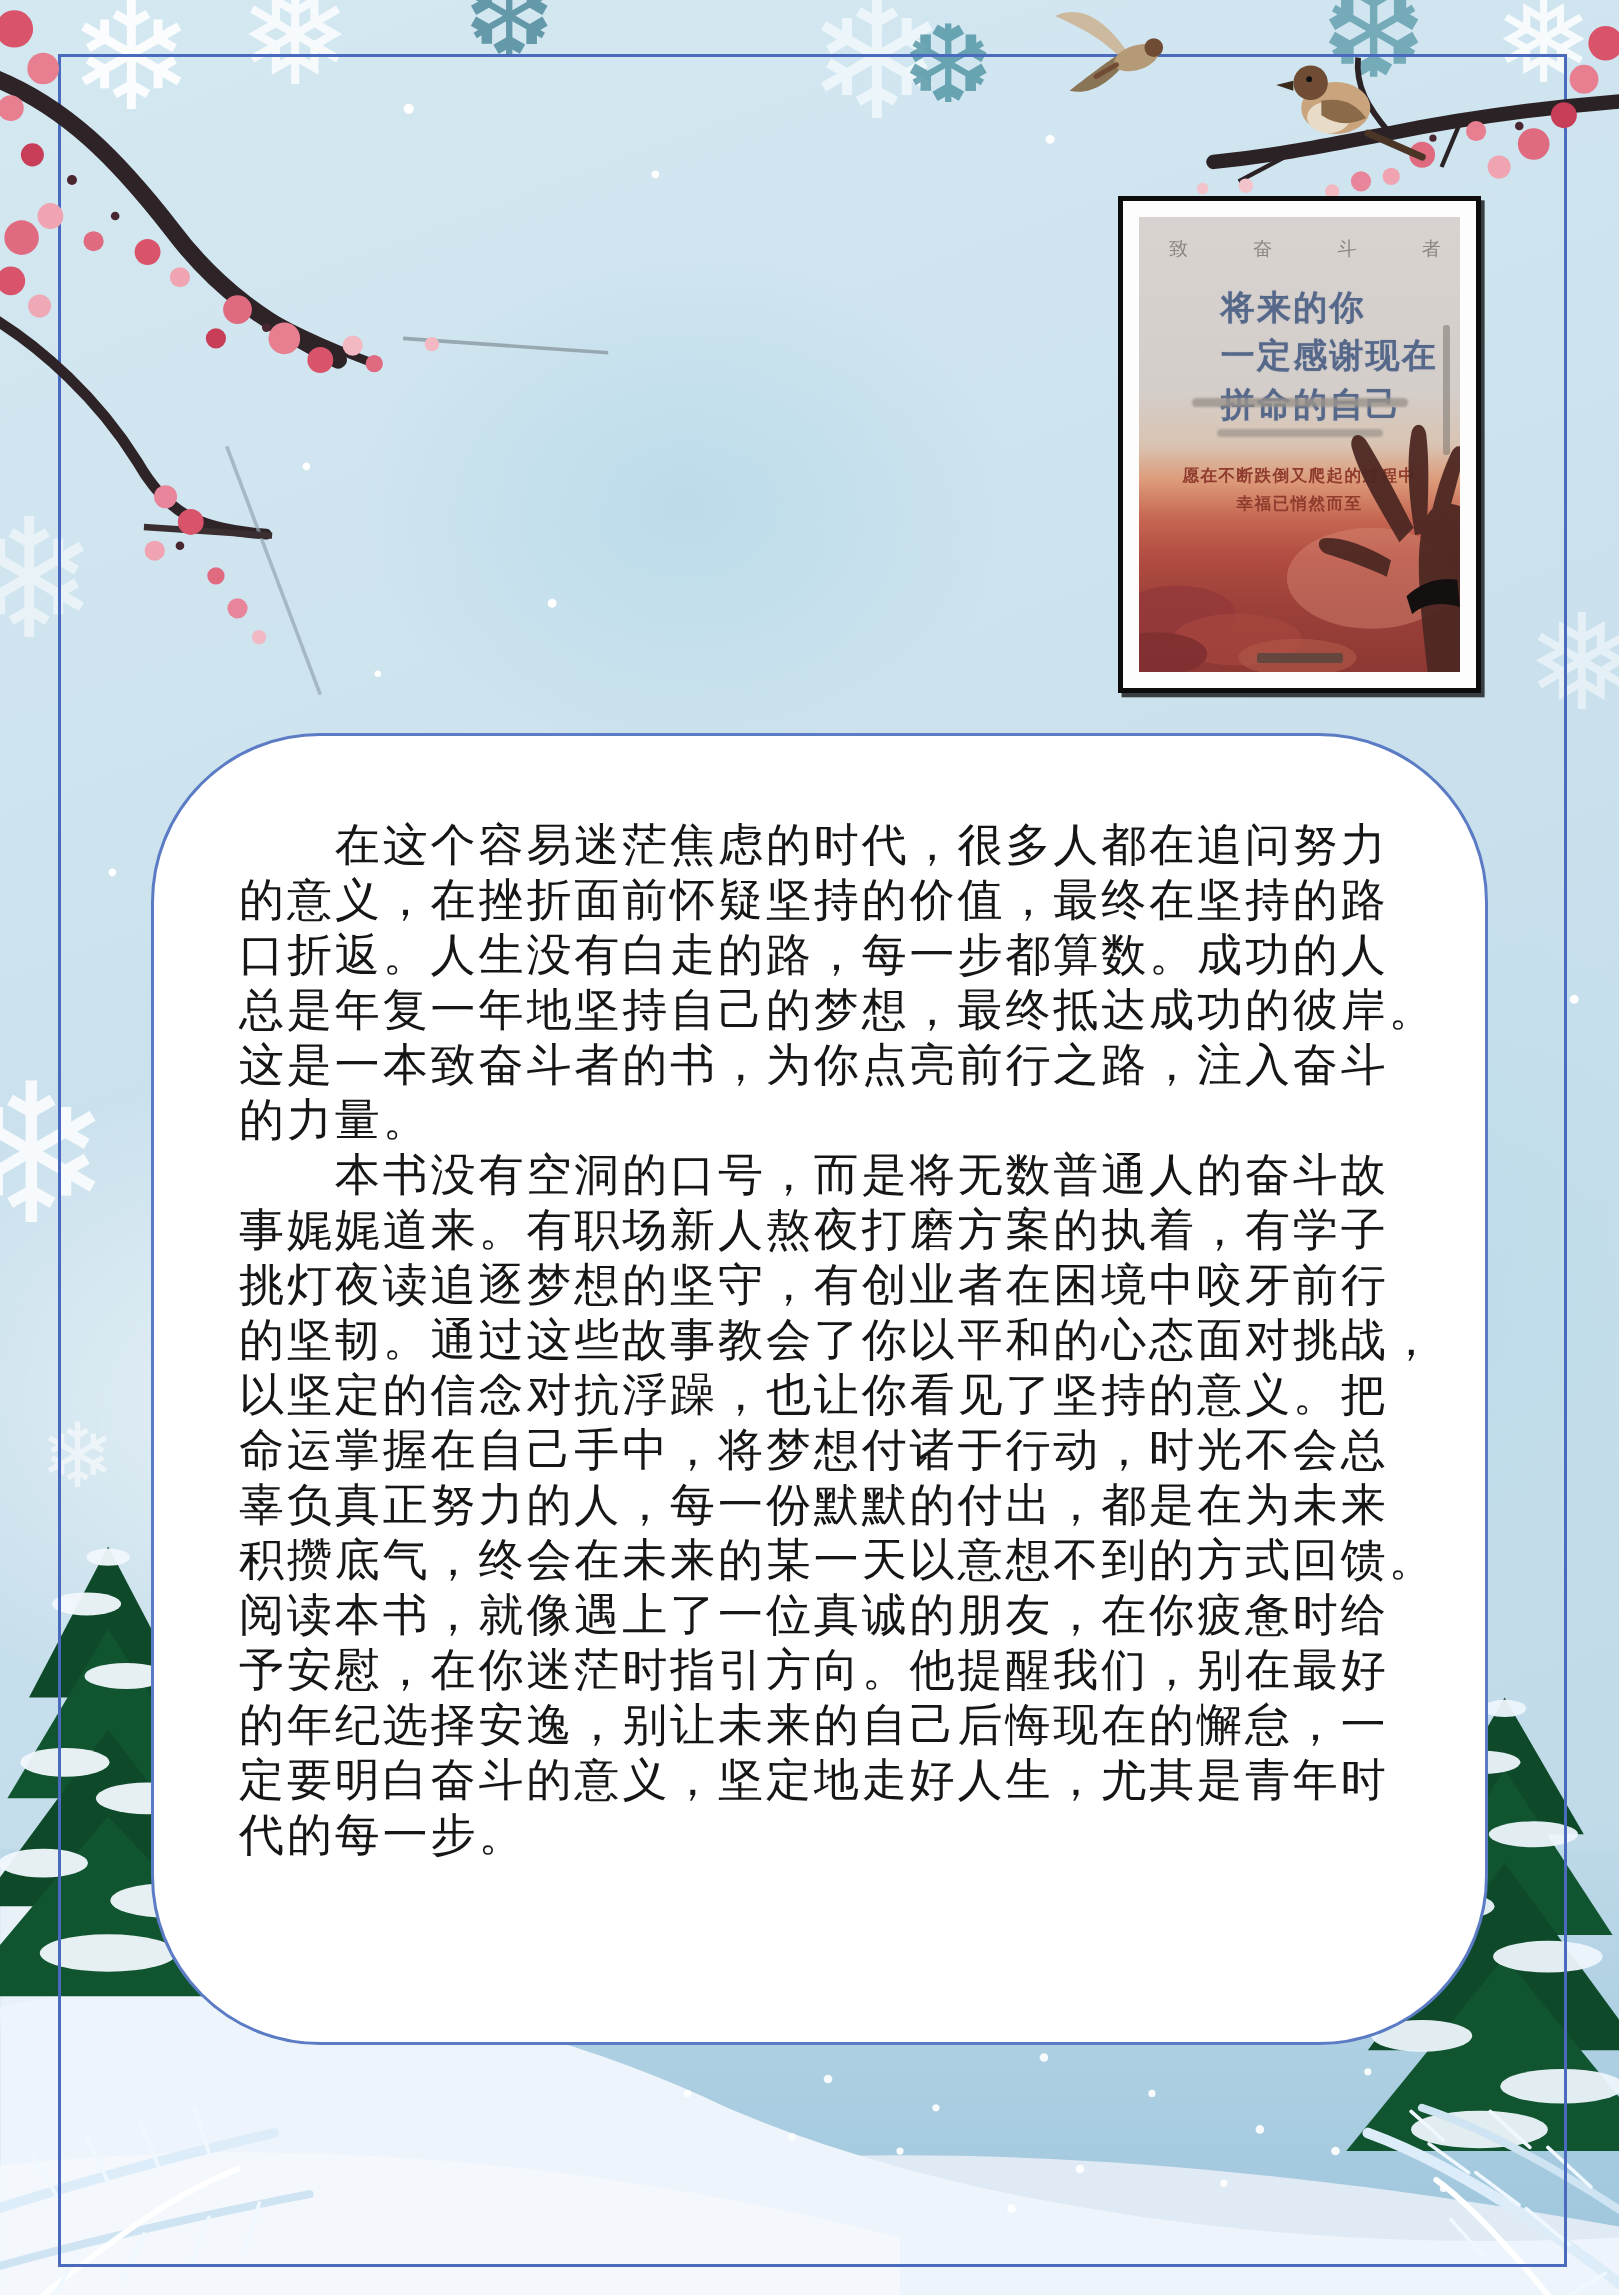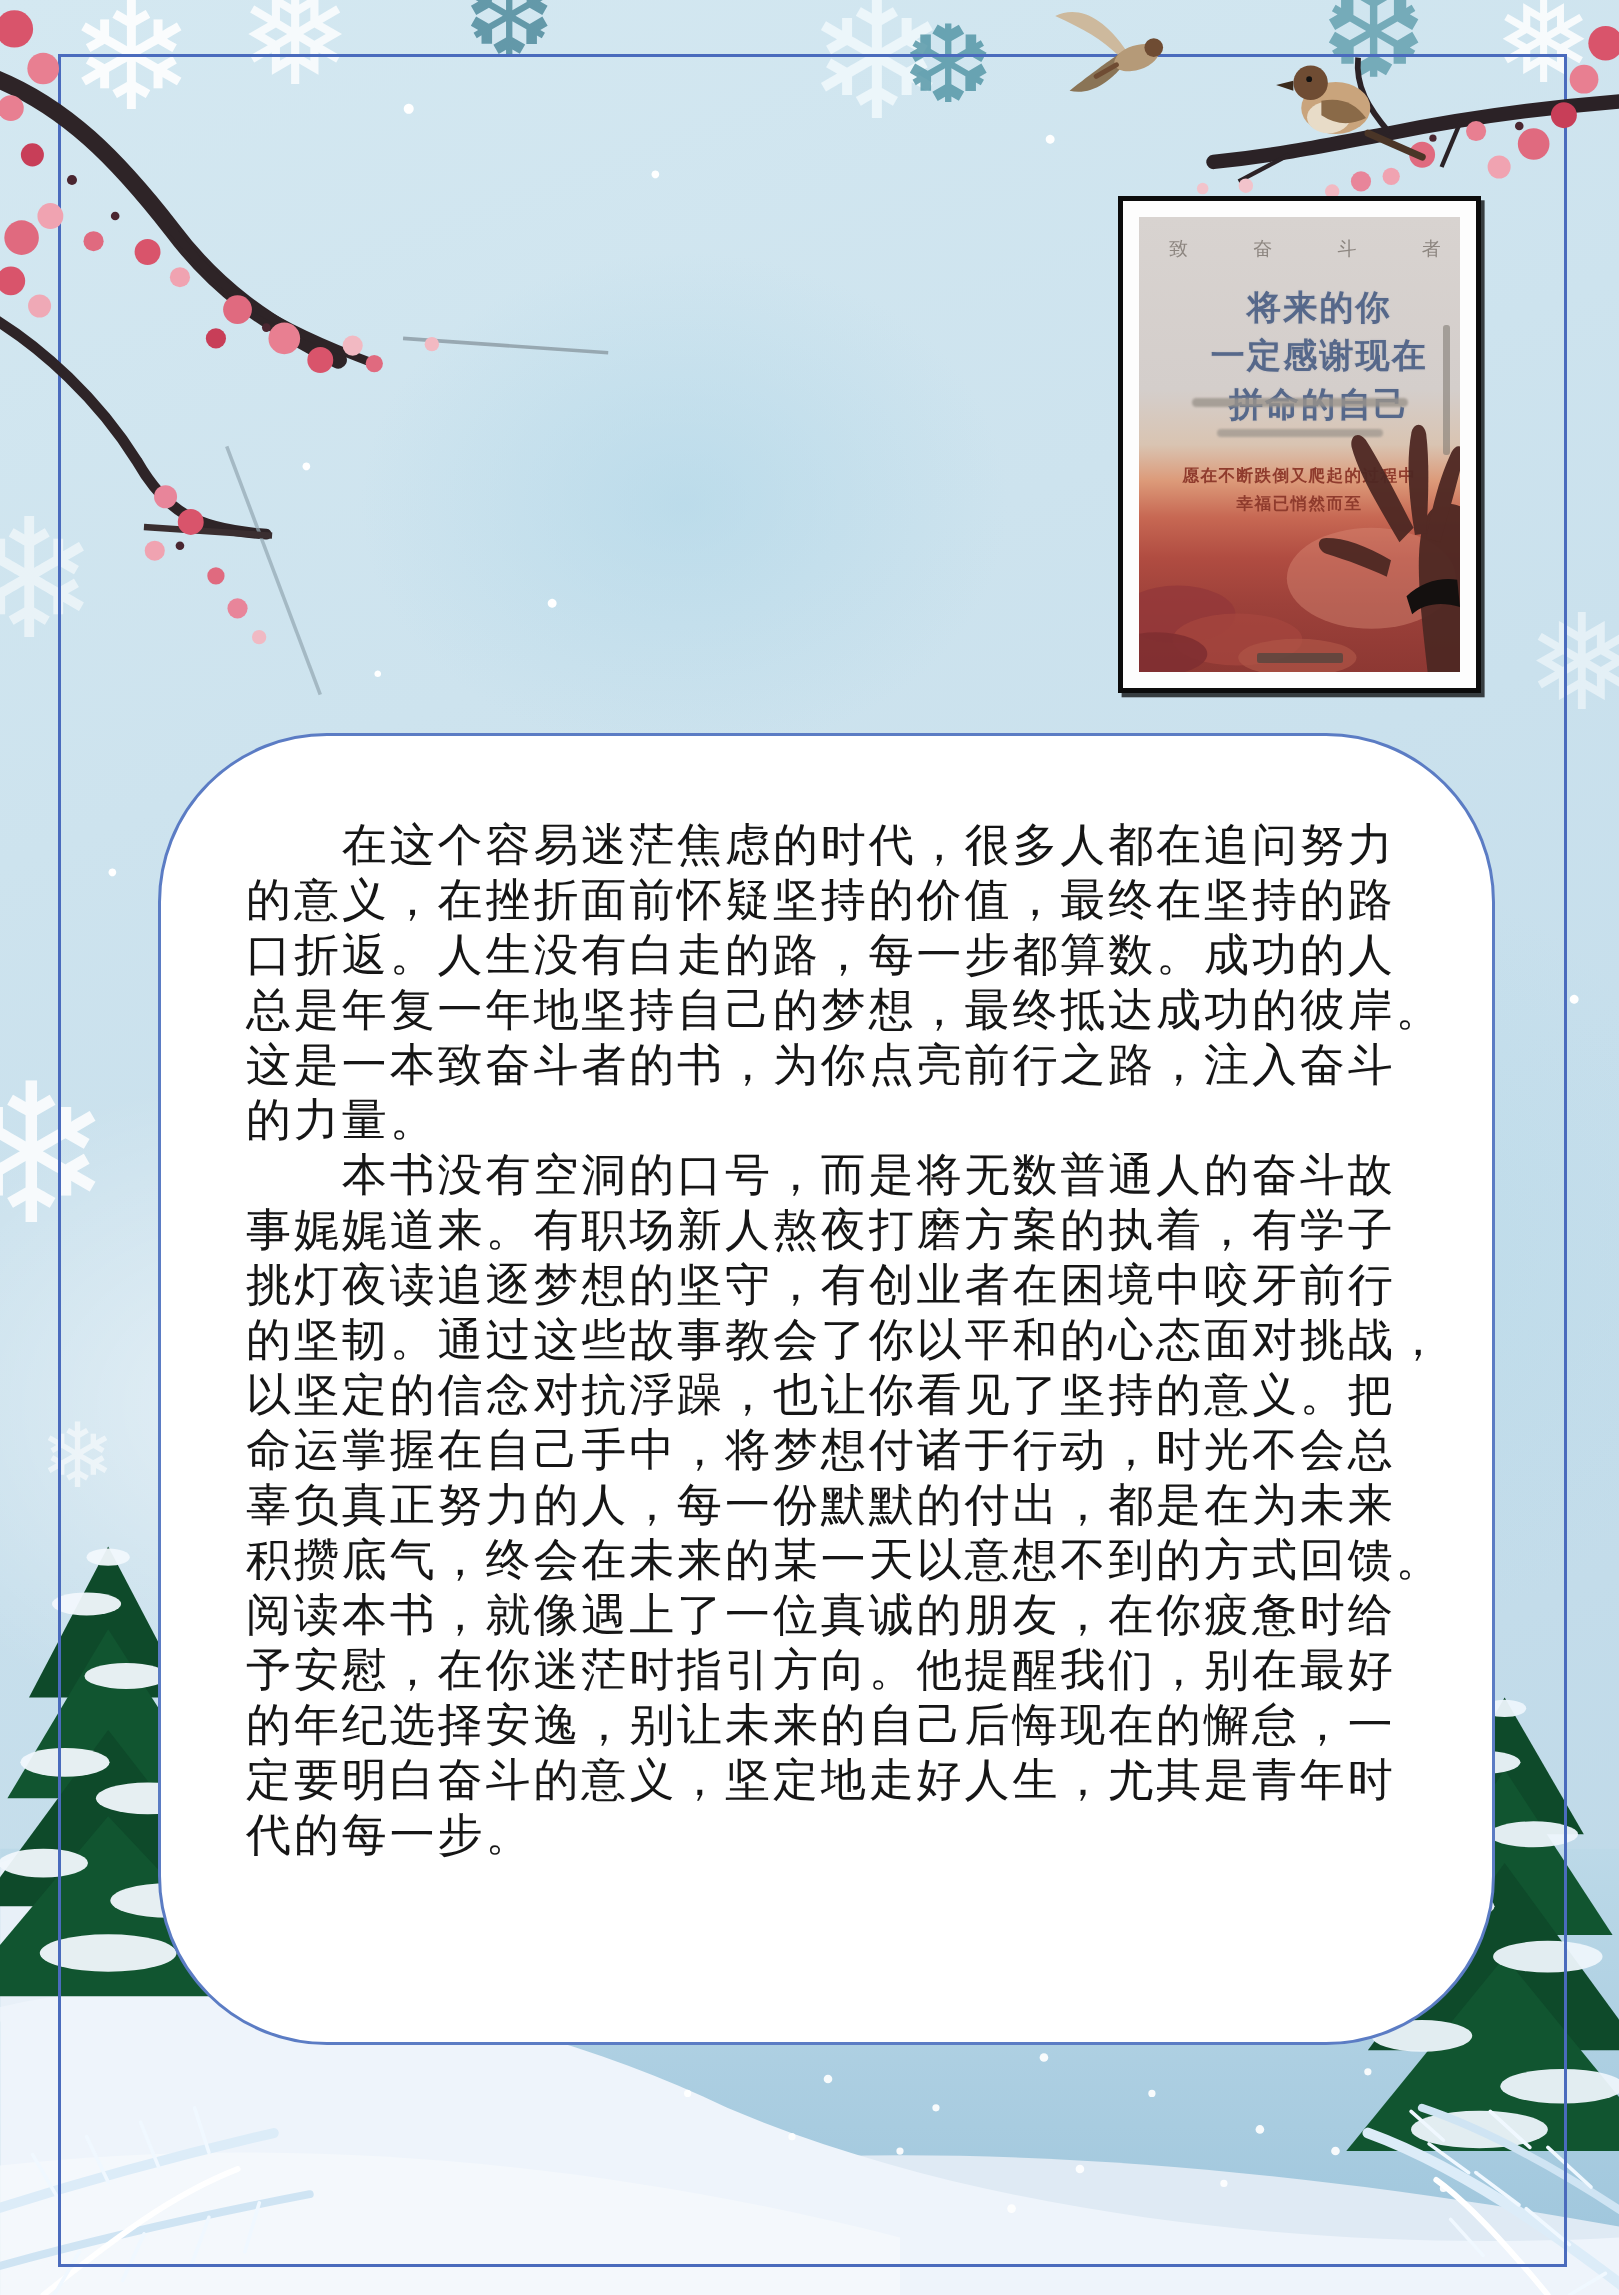--- a/index.html
+++ b/index.html
@@ -45,37 +45,37 @@
     position:absolute;left:16px;top:16px;right:16px;bottom:16px;
     background:linear-gradient(180deg,#d8d3d0 0%,#d4cecb 38%,#d9c4b2 50%,#dc9a79 58%,#c76853 66%,#b04c41 75%,#9d413a 85%,#8d3833 100%);
     overflow:hidden;
   }
   .cover-series{
     position:absolute;left:0;right:0;top:18.7px;text-align:center;
     font-size:19px;letter-spacing:30px;color:#857e78;opacity:.9;
     white-space:pre;text-indent:30px;
   }
   .cover-title{
-    position:absolute;right:32px;top:66px;text-align:center;
+    position:absolute;right:22px;top:66px;text-align:left;
     font-size:34px;font-weight:bold;line-height:1.42;letter-spacing:2.2px;
     color:#56688a;white-space:pre;
     text-shadow:0 0 1.4px rgba(86,104,138,.35);
   }
   .blur-bar{position:absolute;border-radius:4.3px;background:#9b948c;filter:blur(1.1px);}
   .cover-tagline{
     position:absolute;left:0;right:0;top:245px;text-align:center;
     font-size:16.6px;font-weight:bold;line-height:1.7;letter-spacing:1.4px;
     color:#8f3b2d;white-space:pre;filter:blur(0.4px);
   }
   .author-strip{position:absolute;right:10px;top:108px;width:7.2px;height:130px;background:#7a756e;opacity:.55;border-radius:2.9px;}
   .publisher-bar{position:absolute;left:50%;bottom:8.6px;width:86px;height:10.8px;margin-left:-43px;background:#4a443e;opacity:.7;border-radius:2.2px;filter:blur(0.7px);}
 
   
   .content-box{
-    position:absolute;left:158px;top:733px;width:1337px;height:1312px;z-index:40;
+    position:absolute;left:151px;top:733px;width:1337px;height:1312px;z-index:40;
     background:#ffffff;border:3.6px solid #5b7cc4;border-radius:169px;box-sizing:border-box;padding-left:48px;
   }
   .body-text{
     position:absolute;left:85px;top:81px;width:1181px;
     font-family:"DejaVu Serif","Liberation Serif",serif;
     font-size:45px;line-height:55px;letter-spacing:2.9px;color:#161616;
     white-space:pre;
   }
 </style>
 </head>

